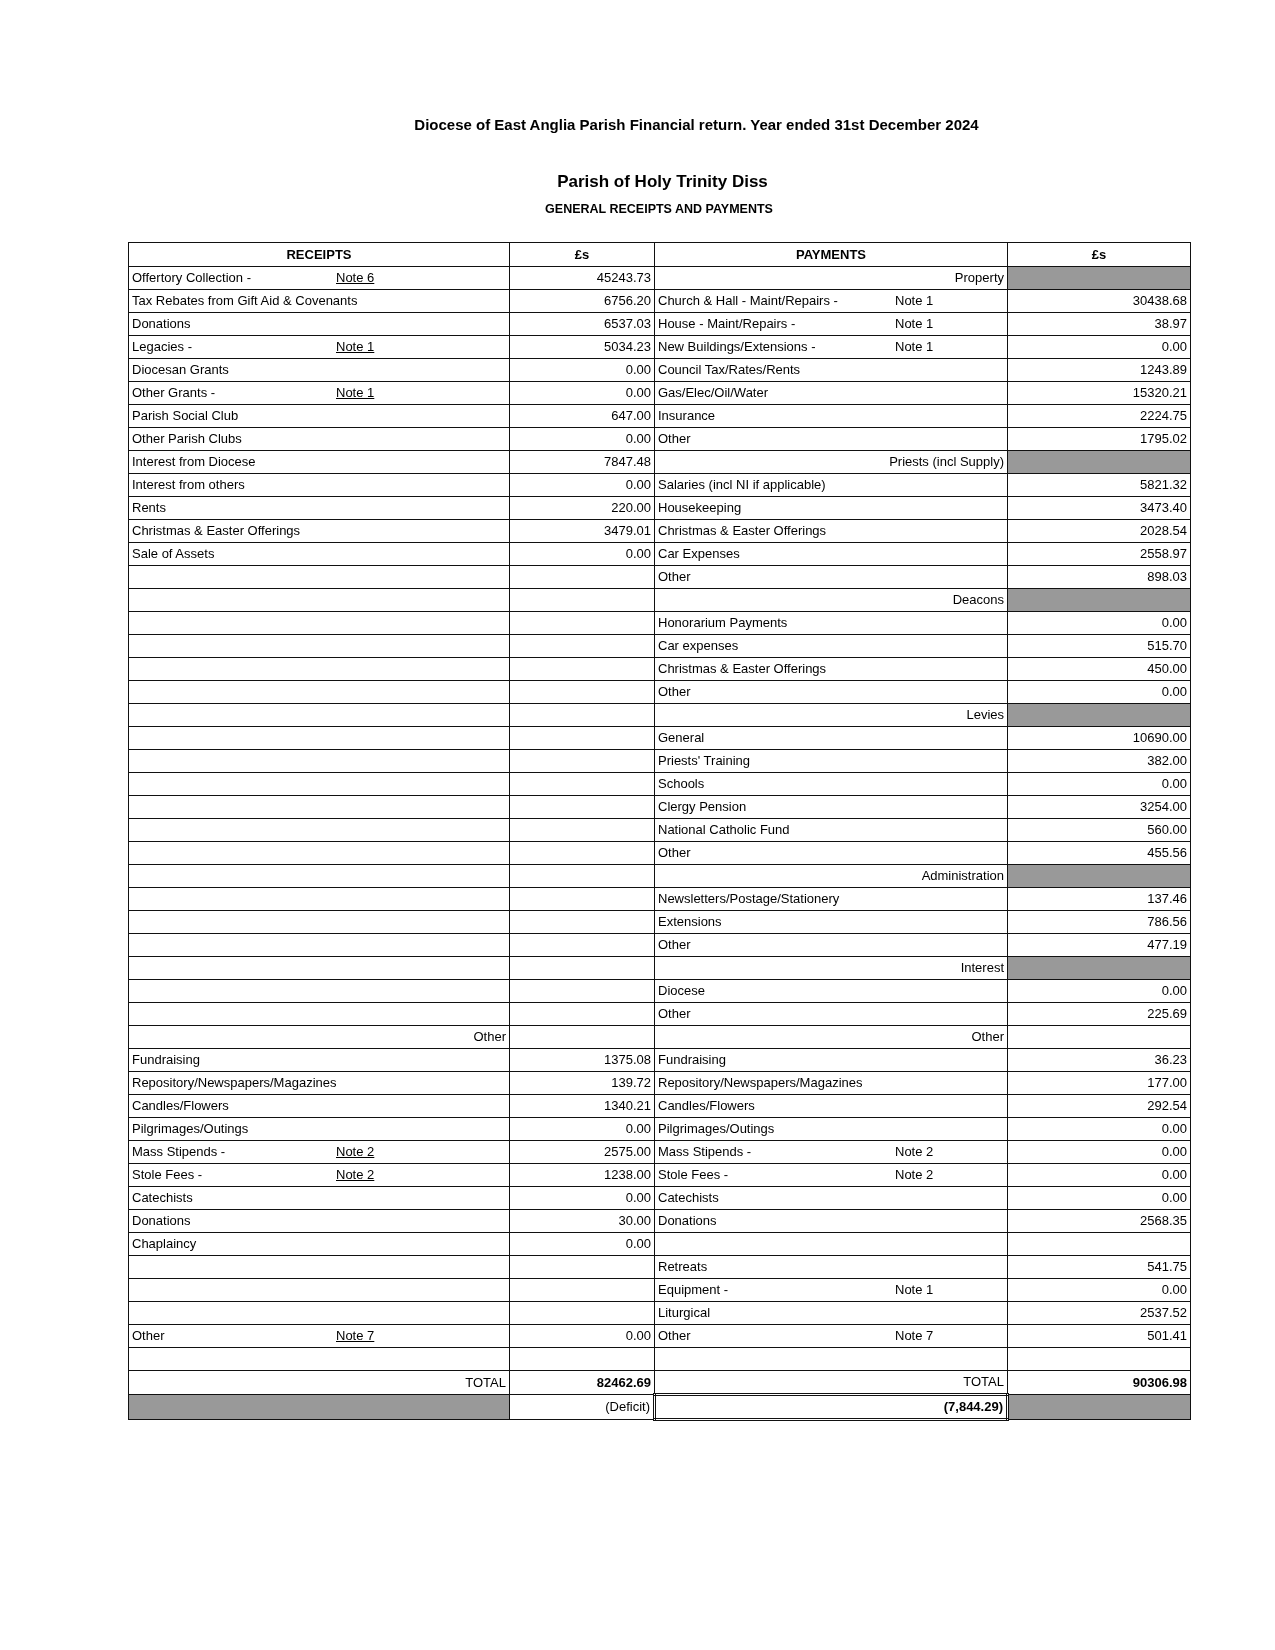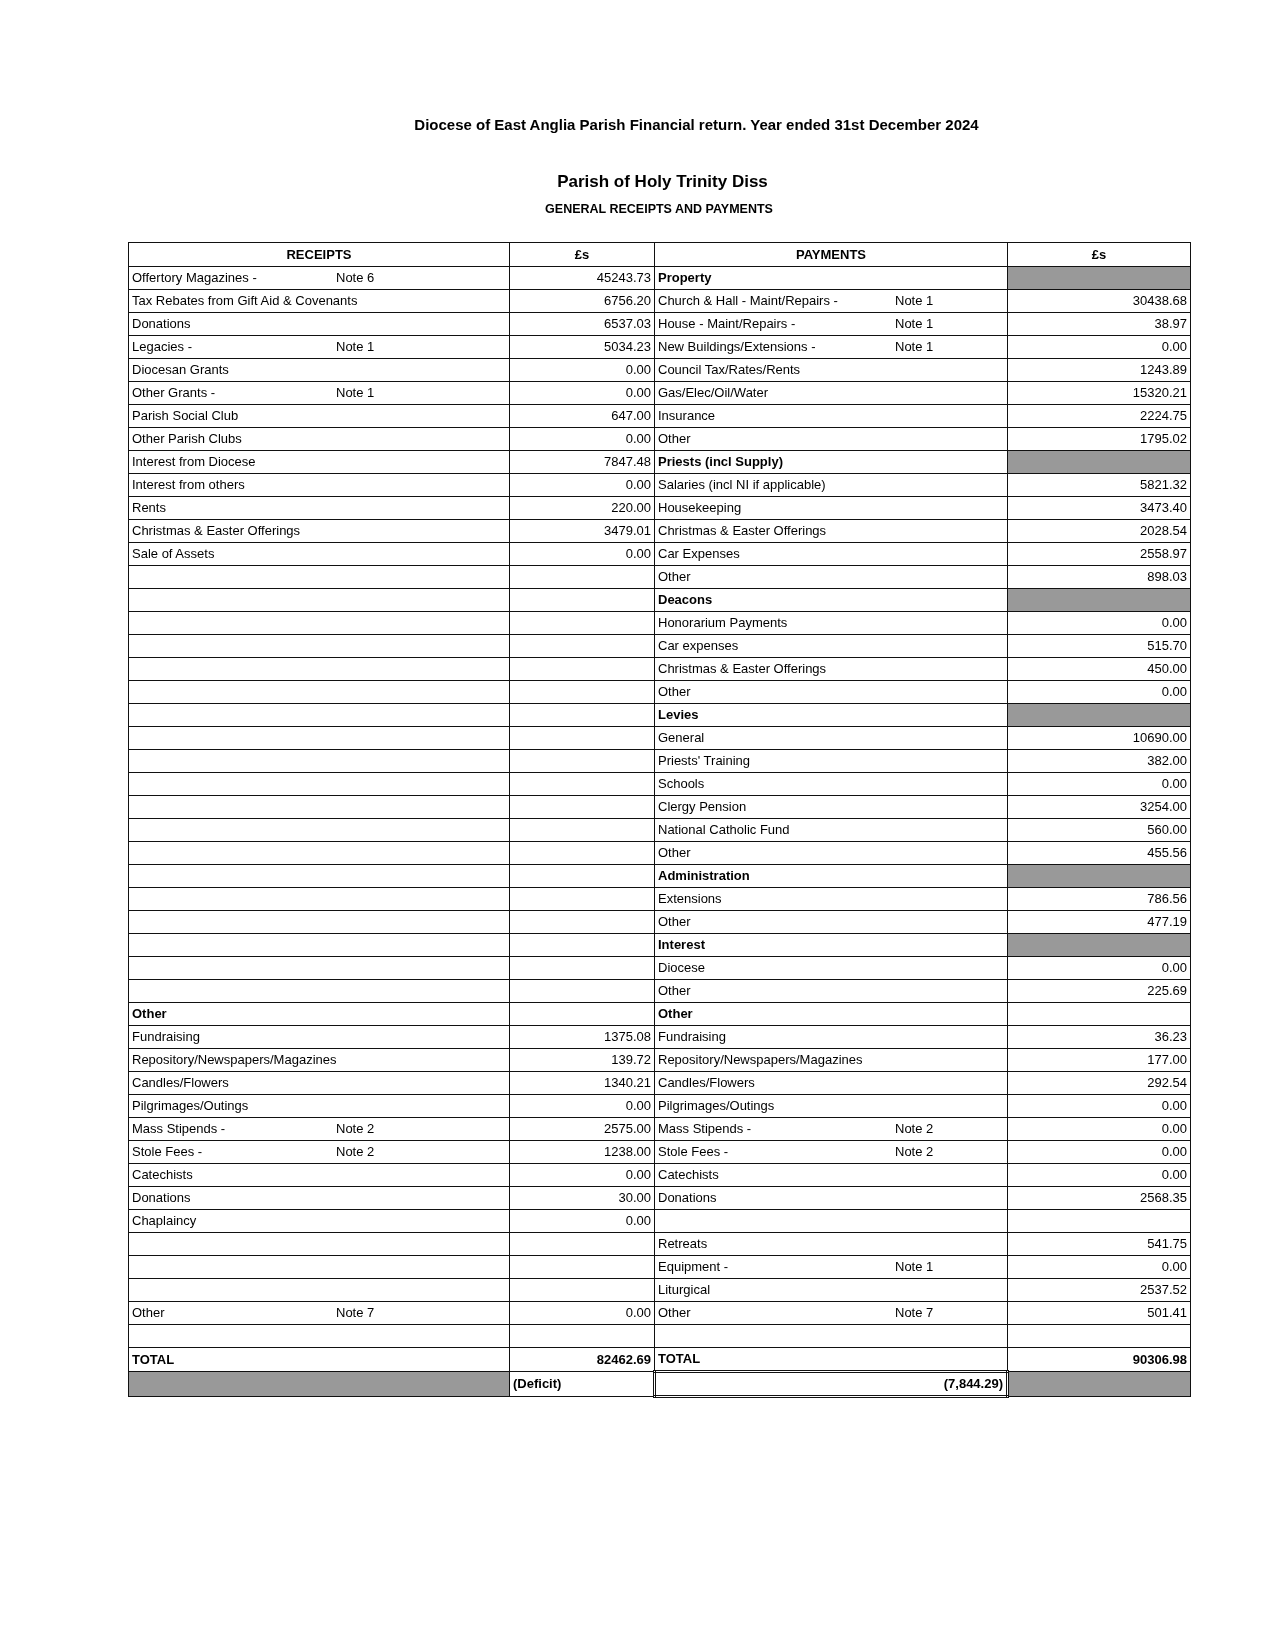--- a/index.html
+++ b/index.html
@@ -5,23 +5,23 @@
   html, body { margin:0; padding:0; background:#fff; }
   body { width:1275px; height:1650px; position:relative; font-family:"Liberation Sans", sans-serif; color:#000; }
   .t1 { position:absolute; top:116px; left:0; width:100%; text-align:center; padding-left:118px; box-sizing:border-box; font-size:15px; font-weight:bold; }
   .t2 { position:absolute; top:172px; left:0; width:100%; text-align:center; padding-left:50px; box-sizing:border-box; font-size:17px; font-weight:bold; }
   .t3 { position:absolute; top:202px; left:0; width:100%; text-align:center; padding-left:43px; box-sizing:border-box; font-size:12.5px; font-weight:bold; }
   table { position:absolute; top:242px; left:128px; border-collapse:collapse; table-layout:fixed; width:1062px; }
   td, th { border:1.5px solid #111; height:22px; padding:0 3px; font-size:13px; white-space:nowrap; overflow:hidden; line-height:20px; }
   col.c1 { width:381px; } col.c2 { width:145px; } col.c3 { width:353px; } col.c4 { width:183px; }
   th { font-weight:bold; text-align:center; height:23px; }
   .num { text-align:right; }
-  .sec { text-align:left; font-weight:bold; }
+  .sec { text-align:right; font-weight:normal; }
   .grey { background:#999; }
-  .noteL { position:absolute; left:207px; }
+  .noteL { position:absolute; left:207px;text-decoration:underline; }
   .noteP { position:absolute; left:240px; }
   .bold { font-weight:bold; }
   .deficit-box { border:3px double #111; }
   .rel { position:relative; }
 </style>
 </head>
 <body>
 
 <div class="t1">Diocese of East Anglia Parish Financial return.  Year ended 31st December  2024</div>
 <div class="t2">Parish of    Holy Trinity Diss</div>
@@ -37,21 +37,21 @@
   <thead>
     <tr>
       <th>RECEIPTS</th>
       <th>£s</th>
       <th>PAYMENTS</th>
       <th>£s</th>
     </tr>
   </thead>
   <tbody id="tbody">
       <tr>
-        <td class="rel"><span>Offertory Magazines -</span><span class="noteL">Note 6</span></td>
+        <td class="rel"><span>Offertory Collection -</span><span class="noteL">Note 6</span></td>
         <td class="num">45243.73</td>
         <td class="sec"><span>Property</span></td>
         <td class="num grey"></td>
       </tr>
       <tr>
         <td class="rel"><span>Tax Rebates from Gift Aid &amp; Covenants</span></td>
         <td class="num">6756.20</td>
         <td class="rel"><span>Church &amp; Hall - Maint/Repairs -</span><span class="noteP">Note 1</span></td>
         <td class="num">30438.68</td>
       </tr>
@@ -197,20 +197,26 @@
         <td class="rel"><span></span></td>
         <td class="num"></td>
         <td class="rel"><span>Other</span></td>
         <td class="num">455.56</td>
       </tr>
       <tr>
         <td class="rel"><span></span></td>
         <td class="num"></td>
         <td class="sec"><span>Administration</span></td>
         <td class="num grey"></td>
+      </tr>
+      <tr>
+        <td class="rel"><span></span></td>
+        <td class="num"></td>
+        <td class="rel"><span>Newsletters/Postage/Stationery</span></td>
+        <td class="num">137.46</td>
       </tr>
       <tr>
         <td class="rel"><span></span></td>
         <td class="num"></td>
         <td class="rel"><span>Extensions</span></td>
         <td class="num">786.56</td>
       </tr>
       <tr>
         <td class="rel"><span></span></td>
         <td class="num"></td>

